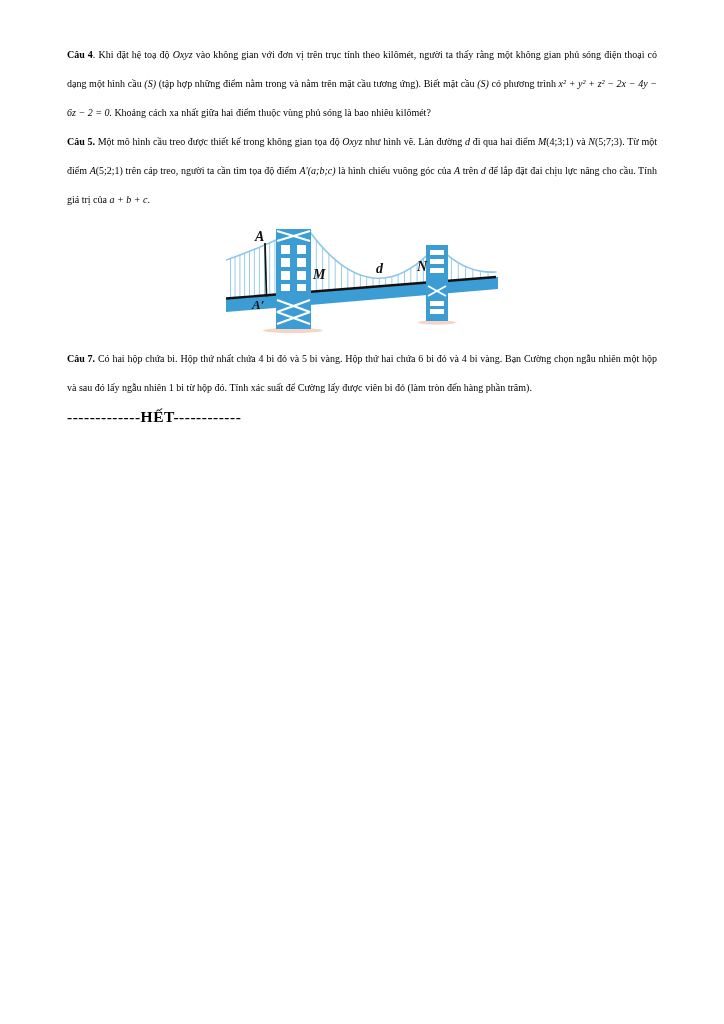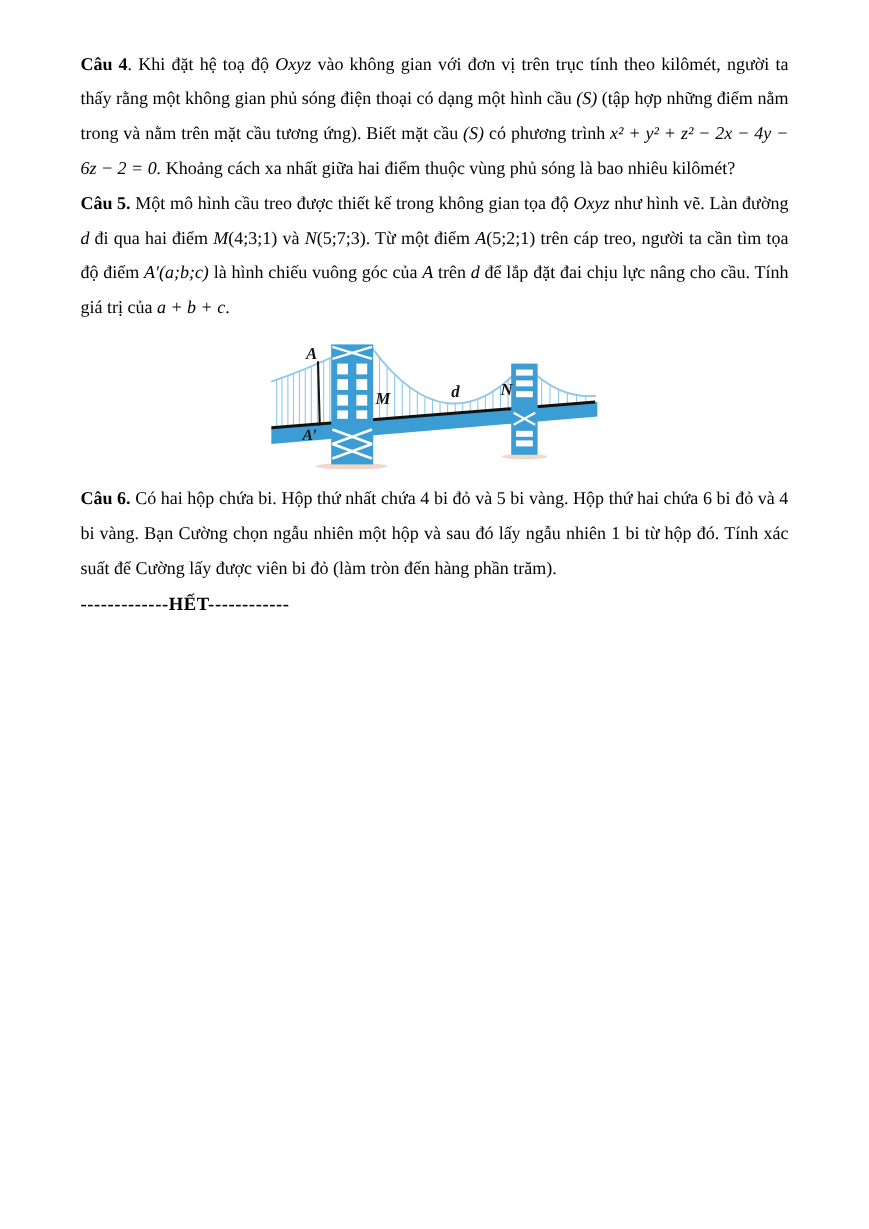--- a/index.html
+++ b/index.html
@@ -2,21 +2,21 @@
 <html style="--bridge: #3b9dd4; --cable: #8ec7e8; --line: #111111; --shadow: #f5d6c6;"><head>
 <meta charset="utf-8">
 <style>
   html,body{margin:0;padding:0;}
   body{
     width:724px;height:1024px;background:#ffffff;
     font-family:"Liberation Serif","DejaVu Serif",serif;
     color:#000;overflow:hidden;
   }
   .page{padding:40px 67px 0 67px;box-sizing:border-box;width:724px;}
-  .para{margin:0;font-size:15px;line-height:29px;text-align:justify;}
+  .para{margin:0;font-size:10px;line-height:29px;text-align:justify;}
   .para .b{font-weight:bold;}
   .para .i{font-style:italic;}
   .figure{width:272px;margin:14px auto 8px auto;}
   .figure svg{display:block;}
   .end-line{margin:0;text-align:left;font-weight:bold;font-size:15.5px;line-height:29px;letter-spacing:0.5px;}
   
   .f-bridge{fill:var(--bridge,#3b9dd4);}
   .s-cable{stroke:var(--cable,#8ec7e8);fill:none;stroke-width:1.6;stroke-linecap:round;}
   .hanger{stroke:var(--cable,#8ec7e8);stroke-width:0.9;}
   .s-black{stroke:var(--line,#111111);}
@@ -127,17 +127,17 @@
       <line class="s-black" x1="39" y1="15" x2="40.5" y2="68.5" stroke-width="1.7"></line>
 
       <text class="lbl" x="29" y="13" font-size="14">A</text>
       <text class="lbl" x="26" y="81" font-size="13">A′</text>
       <text class="lbl" x="87" y="51" font-size="14">M</text>
       <text class="lbl" x="150" y="45" font-size="14">d</text>
       <text class="lbl" x="191" y="43" font-size="14">N</text>
     </svg>
   </div>
 
-  <p class="para"><span class="b">Câu 6.</span><span> Có hai hộp chứa bi. Hộp thứ nhất chứa 4 bi đỏ và 5 bi vàng. Hộp thứ hai chứa 6 bi đỏ và 4 bi vàng. Bạn Cường chọn ngẫu nhiên một hộp và sau đó lấy ngẫu nhiên 1 bi từ hộp đó. Tính xác suất để Cường lấy được viên bi đỏ (làm tròn đến hàng phần trăm).</span></p>
+  <p class="para"><span class="b">Câu 7.</span><span> Có hai hộp chứa bi. Hộp thứ nhất chứa 4 bi đỏ và 5 bi vàng. Hộp thứ hai chứa 6 bi đỏ và 4 bi vàng. Bạn Cường chọn ngẫu nhiên một hộp và sau đó lấy ngẫu nhiên 1 bi từ hộp đó. Tính xác suất để Cường lấy được viên bi đỏ (làm tròn đến hàng phần trăm).</span></p>
 
   <p class="end-line">-------------HẾT------------</p>
 
 </div>
 
 </body></html>

